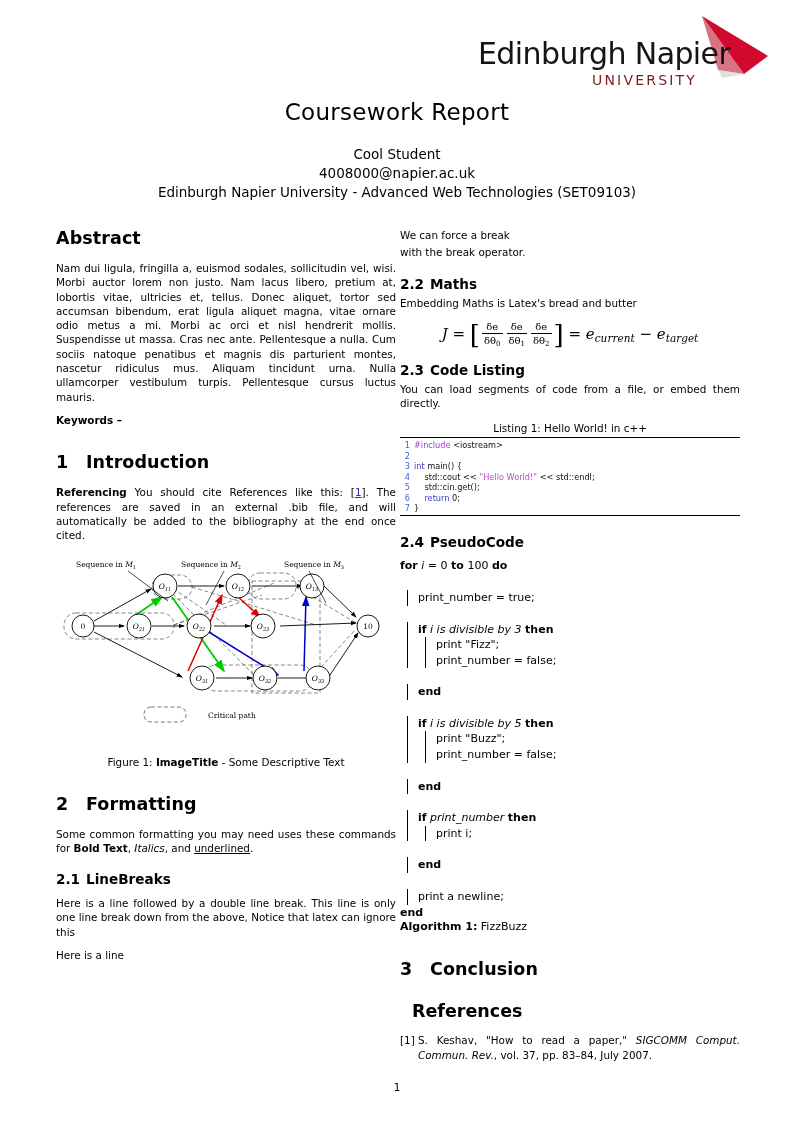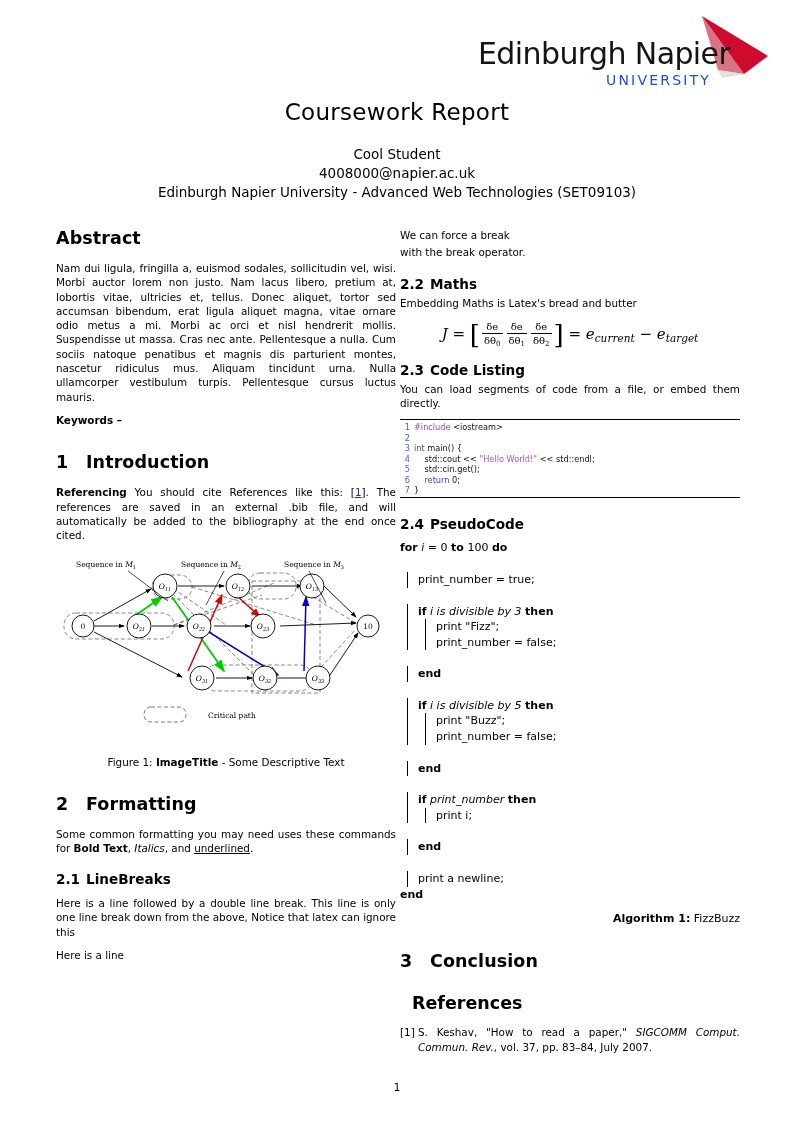--- a/index.html
+++ b/index.html
@@ -16,23 +16,23 @@
 
   
   .logo-wrap { position:absolute; right:24px; top:10px; width:292px; height:84px; }
   .logo-text {
     position:absolute; left:0; top:26px; width:230px;
     font-family:"DejaVu Sans", sans-serif;
     font-size:30px; letter-spacing:-0.6px; color:#141414; font-weight:400;
     white-space:nowrap;
   }
   .logo-sub {
-    position:absolute; left:128px; top:62px;
-    font-family:"DejaVu Sans", sans-serif;
-    font-size:14px; letter-spacing:2.2px; color:#1d4ed8;
+    position:absolute; left:114px; top:62px;
+    font-family:"DejaVu Sans", sans-serif;
+    font-size:14px; letter-spacing:2.2px; color:#7f1d1d;
   }
   .logo-tri { position:absolute; left:180px; top:2px; }
 
   
   .title {
     position:absolute; left:0; right:0; top:99px;
     text-align:center;
     font-size:23px; font-weight:400; letter-spacing:0.3px;
     font-family:"DejaVu Sans", sans-serif;
   }
@@ -99,21 +99,21 @@
   .c-str { color:#b84fb8; }
   .c-txt { color:#111; }
 
   
   .algo { font-size:11px; line-height:15.6px; font-family:"DejaVu Sans", sans-serif; margin-top:8px; position:relative; }
   .algo .ln-row { position:relative; }
   .algo .ind1 { padding-left:18px;margin-top:16px; }
   .algo .ind2 { padding-left:36px; }
   .algo .bar1 { position:absolute; left:7px; top:0; bottom:0; width:1px; background:#000; }
   .algo .bar2 { position:absolute; left:25px; top:0; bottom:0; width:1px; background:#000; }
-  .algo-cap { text-align:right; font-size:11px; margin-top:10px; }
+  .algo-cap { text-align:left; font-size:11px; }
 
   
   .ref-item { display:flex; font-size:10.4px; line-height:14.3px; margin-top:8px; }
   .ref-num { width:18px; flex:0 0 18px; }
   .ref-txt { flex:1; text-align:justify; }
 
   .pagenum { position:absolute; left:0; right:0; bottom:30px; text-align:center; font-size:10.4px; }
 </style>
 </head>
 <body>
@@ -293,20 +293,21 @@
       <span style="font-style:italic">e<span class="sub">current</span></span>
       <span>−</span>
       <span style="font-style:italic">e<span class="sub">target</span></span>
     </div>
 
     <h3 class="subsec" style="margin-top:12px">
       <span class="num">2.3</span><span>Code Listing</span>
     </h3>
     <p class="body" style="text-align:justify">You can load segments of code from a file, or embed them directly.</p>
 
+    <div class="listing-cap">Listing 1: Hello World! in c++</div>
     <div class="listing-box">
       <div class="code" id="code-lines"><div><span class="ln">1</span><span class="c-pre">#include </span><span class="c-txt">&lt;iostream&gt;</span></div><div><span class="ln">2</span></div><div><span class="ln">3</span><span class="c-kw">int </span><span class="c-txt">main() {</span></div><div><span class="ln">4</span><span class="c-txt">    std::cout &lt;&lt; </span><span class="c-str">"Hello World!"</span><span class="c-txt"> &lt;&lt; std::endl;</span></div><div><span class="ln">5</span><span class="c-txt">    std::cin.get();</span></div><div><span class="ln">6</span><span class="c-txt">    </span><span class="c-kw">return </span><span class="c-txt">0;</span></div><div><span class="ln">7</span><span class="c-txt">}</span></div></div>
     </div>
 
     <h3 class="subsec" style="margin-top:18px">
       <span class="num">2.4</span><span>PseudoCode</span>
     </h3>
 
     <div class="algo" id="algo-body">
         <div class="ln-row"><b>for</b> <i>i</i> = 0 <b>to</b> 100 <b>do</b></div>

